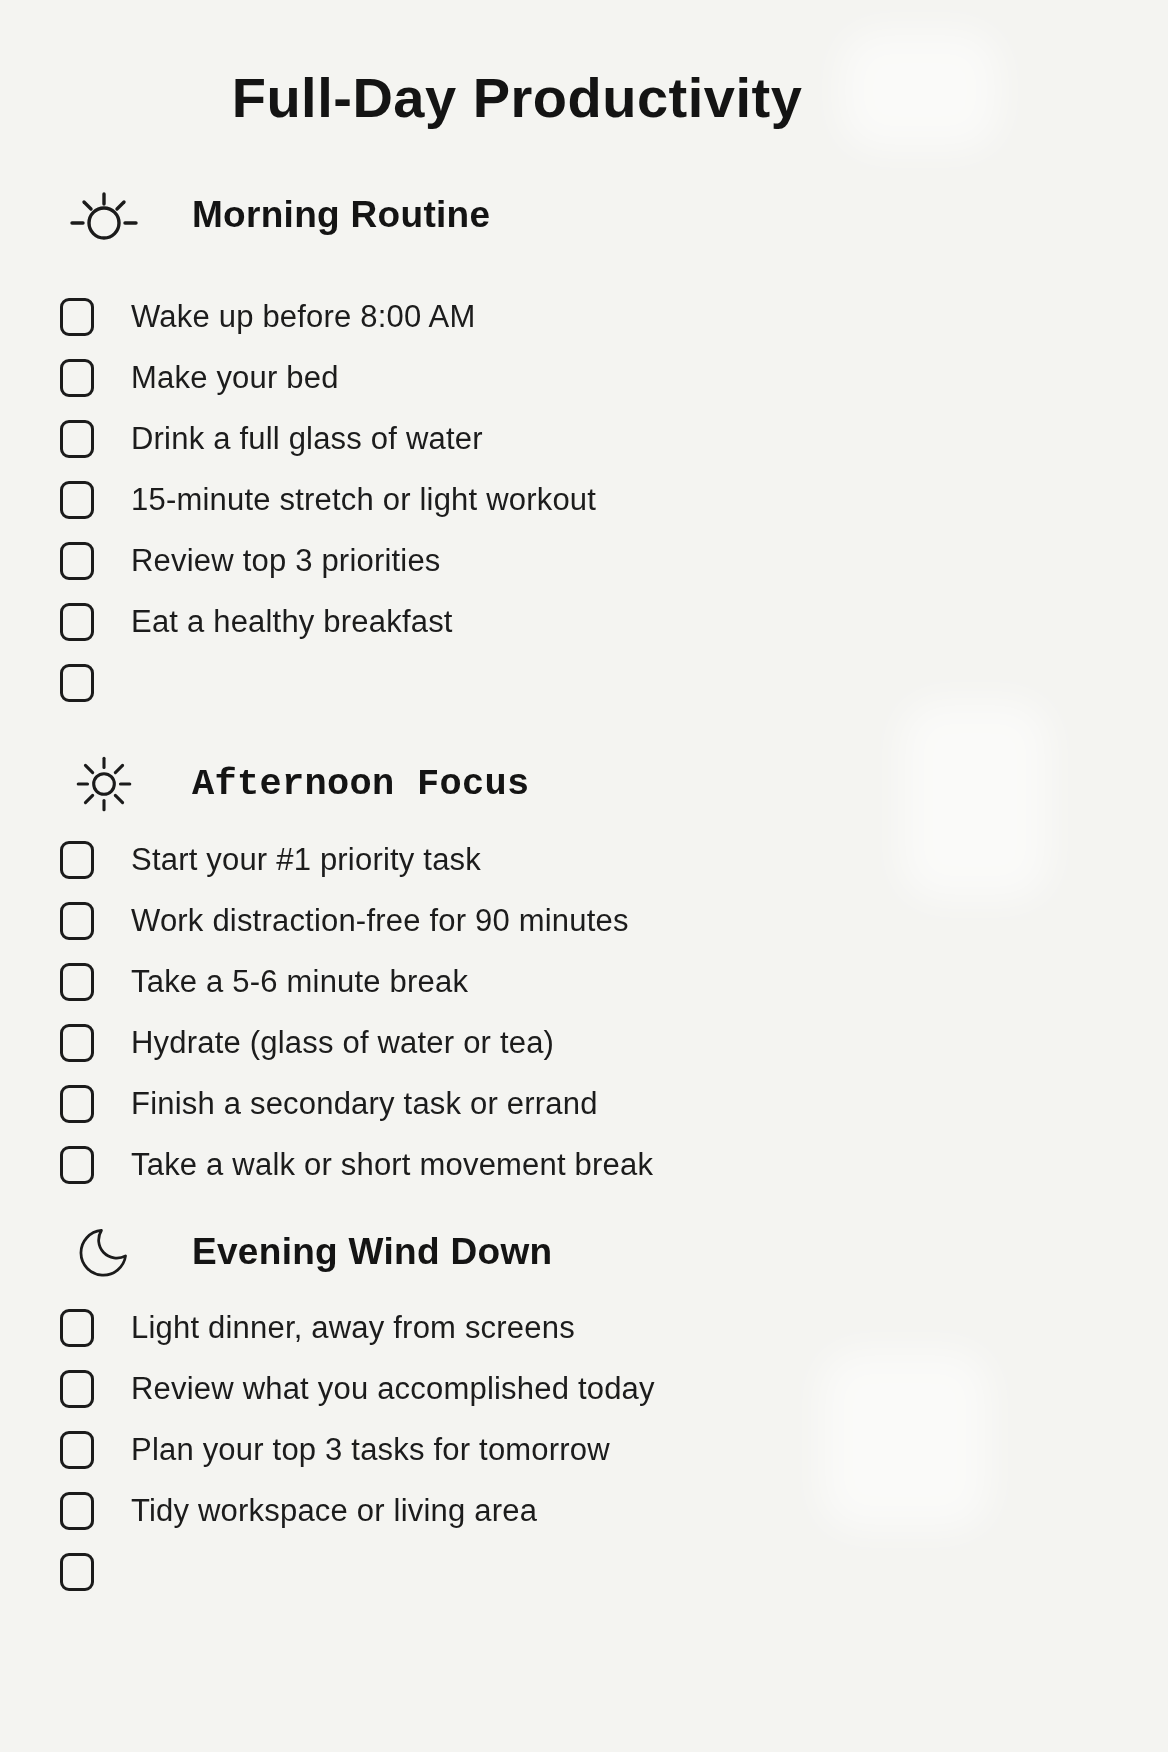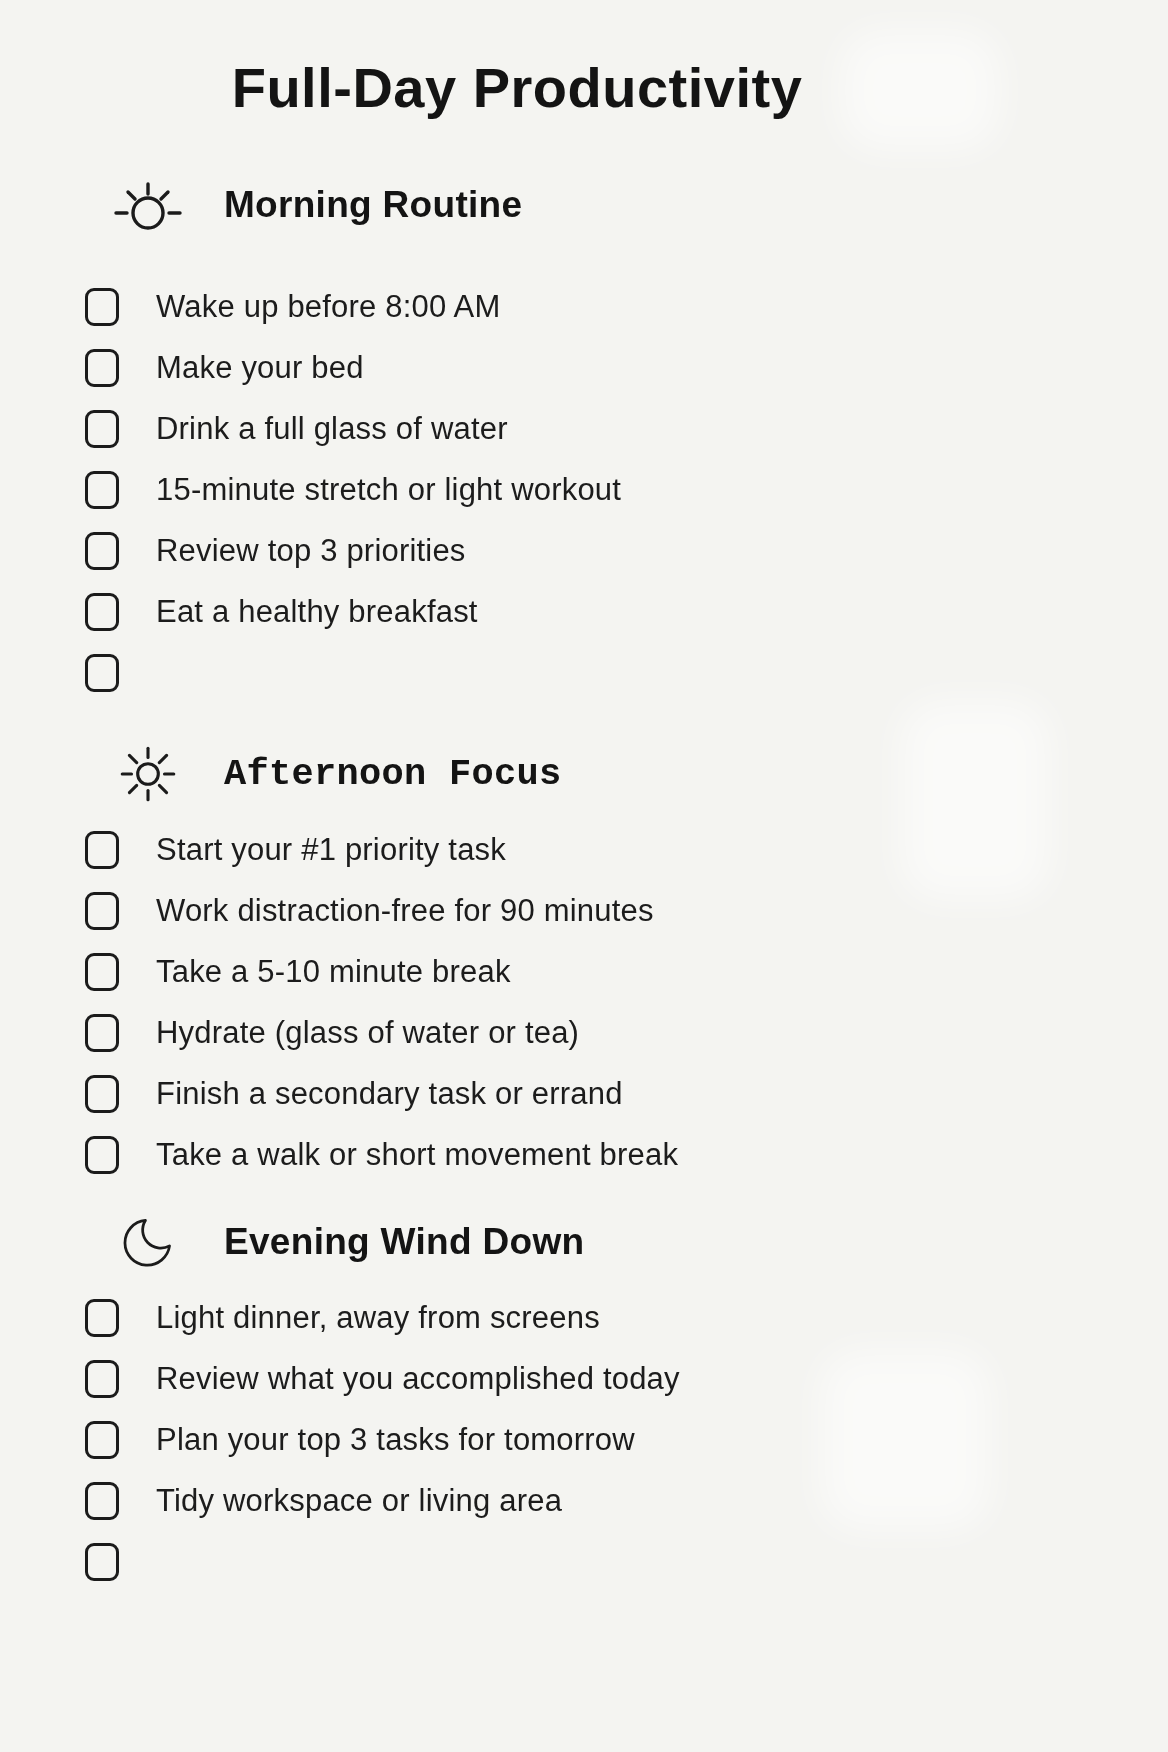--- a/index.html
+++ b/index.html
@@ -20,36 +20,38 @@
     pointer-events: none;
   }
   .tx1 { left: 840px; top: 30px;  width: 160px; height: 120px; }
   .tx2 { left: 900px; top: 700px; width: 150px; height: 200px; }
   .tx3 { left: 820px; top: 1350px; width: 170px; height: 180px; }
 
   .title-wrap {
     width: 1034px;
     padding-top: 51px;
     text-align: center;
+    margin-top: 10px;
   }
   .title-line {
     display: block;
     font-size: 56px;
     line-height: 73px;
     font-weight: 700;
     color: #141414;
     letter-spacing: 0.5px;
   }
 
   .section { position: relative; }
   .section-header {
     display: flex;
     align-items: center;
     height: 70px;
-    padding-left: 108px;
+    padding-left: 64px;
+    gap: 12px;
   }
   .s1 .section-header { margin-top: 46px; }
   .s2 .section-header { margin-top: 36px; font-family: Liberation Mono, monospace; }
   .s3 .section-header { margin-top: 22px; }
 
   .section-icon {
     width: 80px;
     height: 66px;
     display: flex;
     align-items: center;
@@ -67,21 +69,21 @@
 
   .items { }
   .s1 .items { margin-top: 36px; }
   .s2 .items { margin-top: 10px; }
   .s3 .items { margin-top: 10px; }
 
   .item {
     display: flex;
     align-items: center;
     height: 61px;
-    padding-left: 85px;
+    padding-left: 60px;
   }
   .checkbox {
     width: 28px;
     height: 32px;
     border: 3px solid #1b1b1b;
     border-radius: 9px;
     background: transparent;
     flex: 0 0 28px;
   }
   .item-label {
@@ -169,21 +171,21 @@
     <div class="item">
       <span class="checkbox"></span>
       <span class="item-label">Start your #1 priority task</span>
     </div>
     <div class="item">
       <span class="checkbox"></span>
       <span class="item-label">Work distraction-free for 90 minutes</span>
     </div>
     <div class="item">
       <span class="checkbox"></span>
-      <span class="item-label">Take a 5-10 minute break</span>
+      <span class="item-label">Take a 5-6 minute break</span>
     </div>
     <div class="item">
       <span class="checkbox"></span>
       <span class="item-label">Hydrate (glass of water or tea)</span>
     </div>
     <div class="item">
       <span class="checkbox"></span>
       <span class="item-label">Finish a secondary task or errand</span>
     </div>
     <div class="item">

